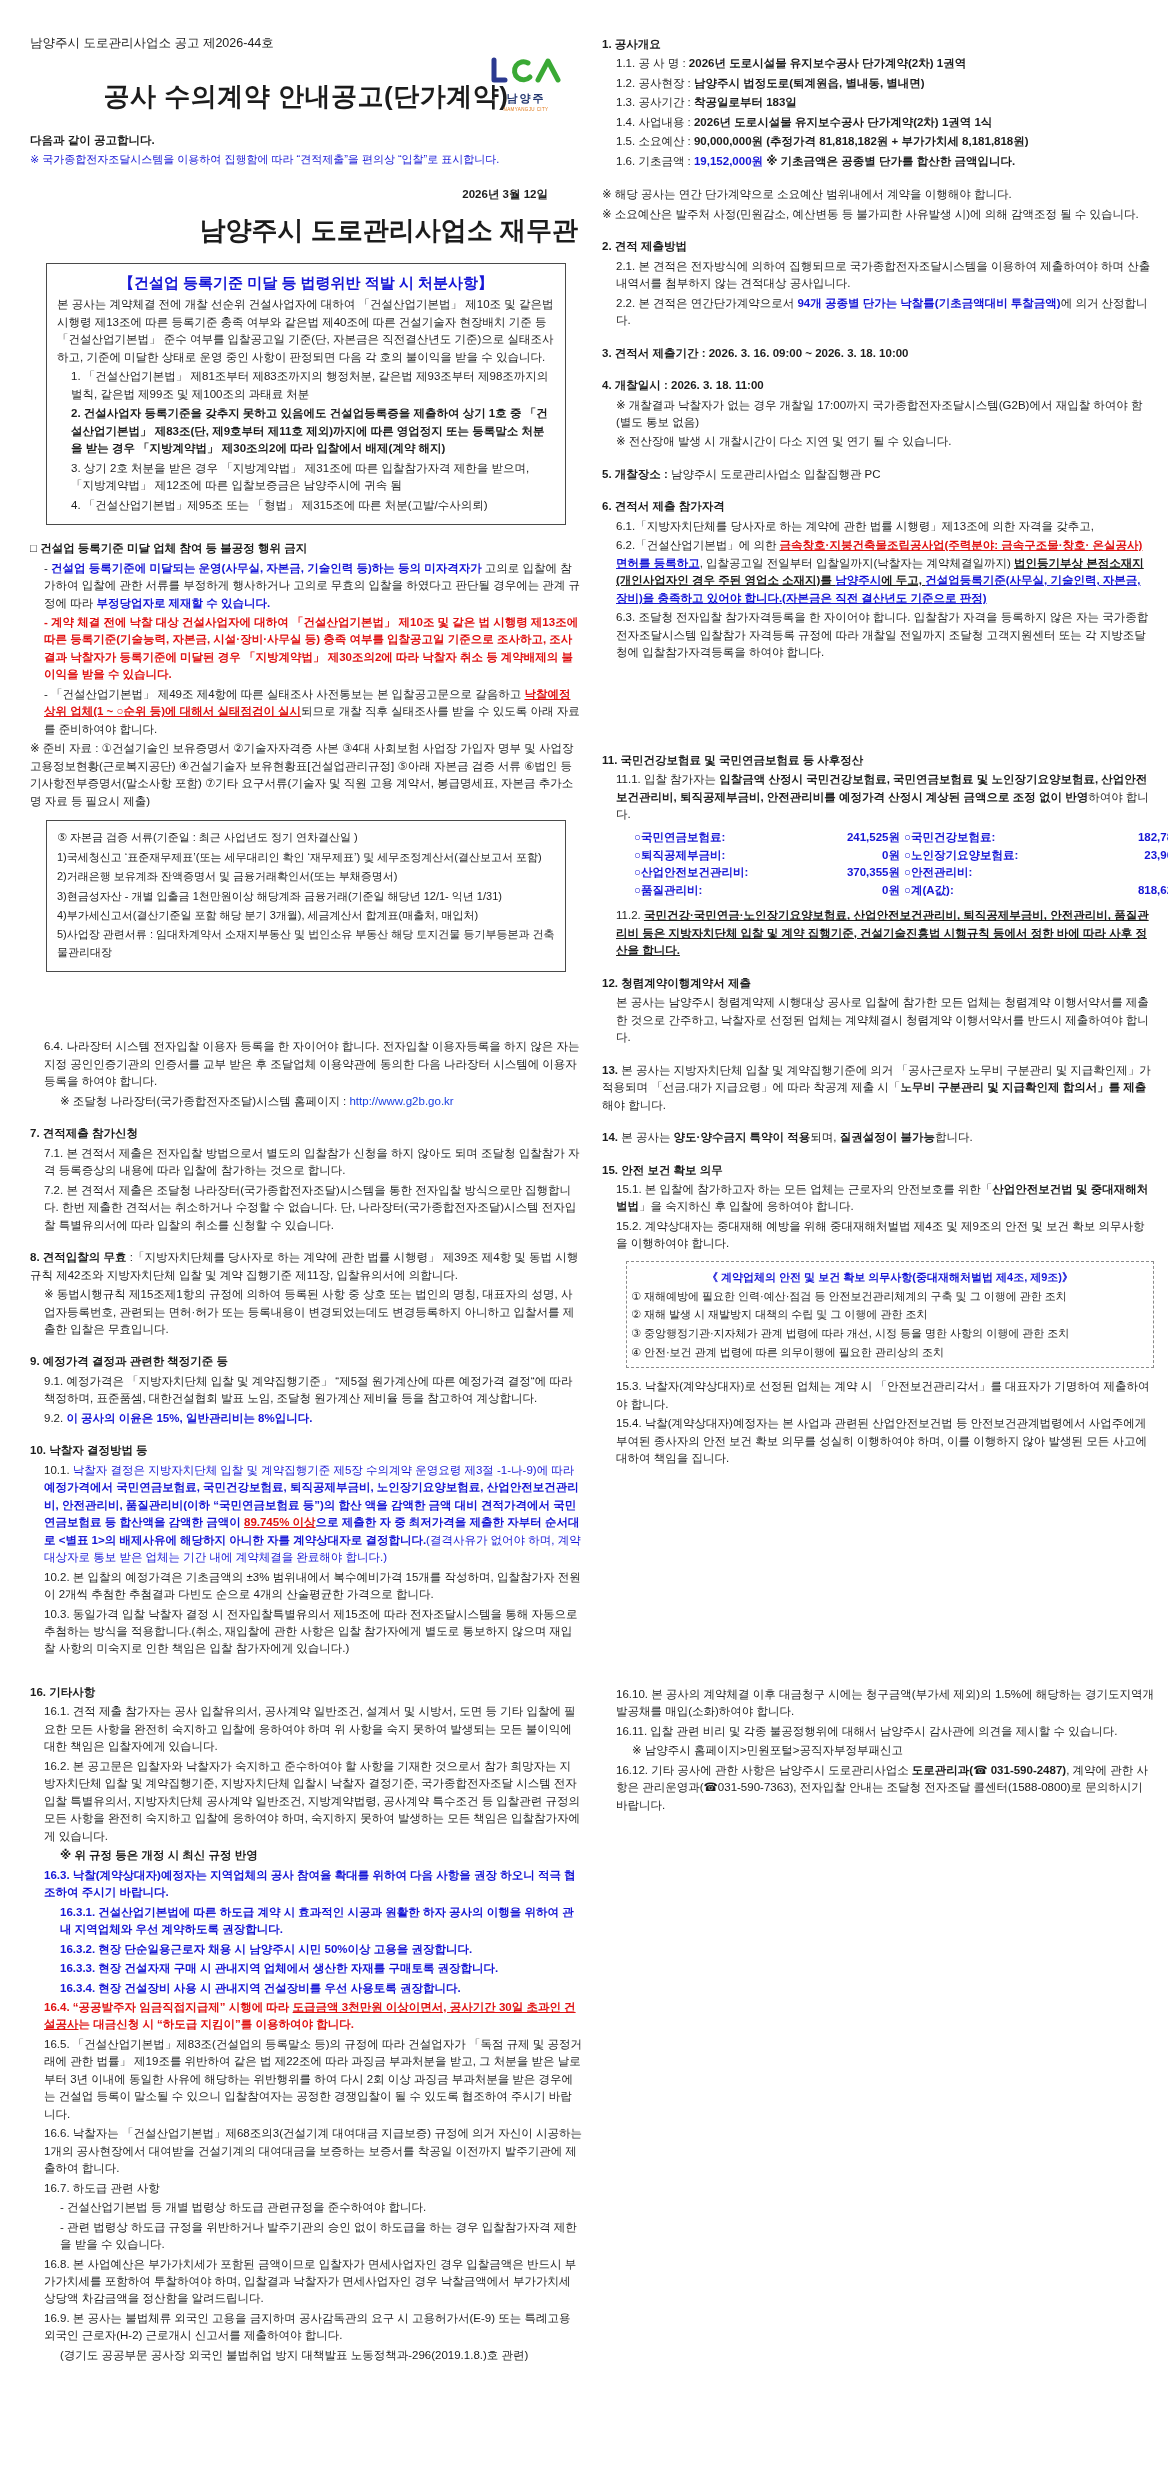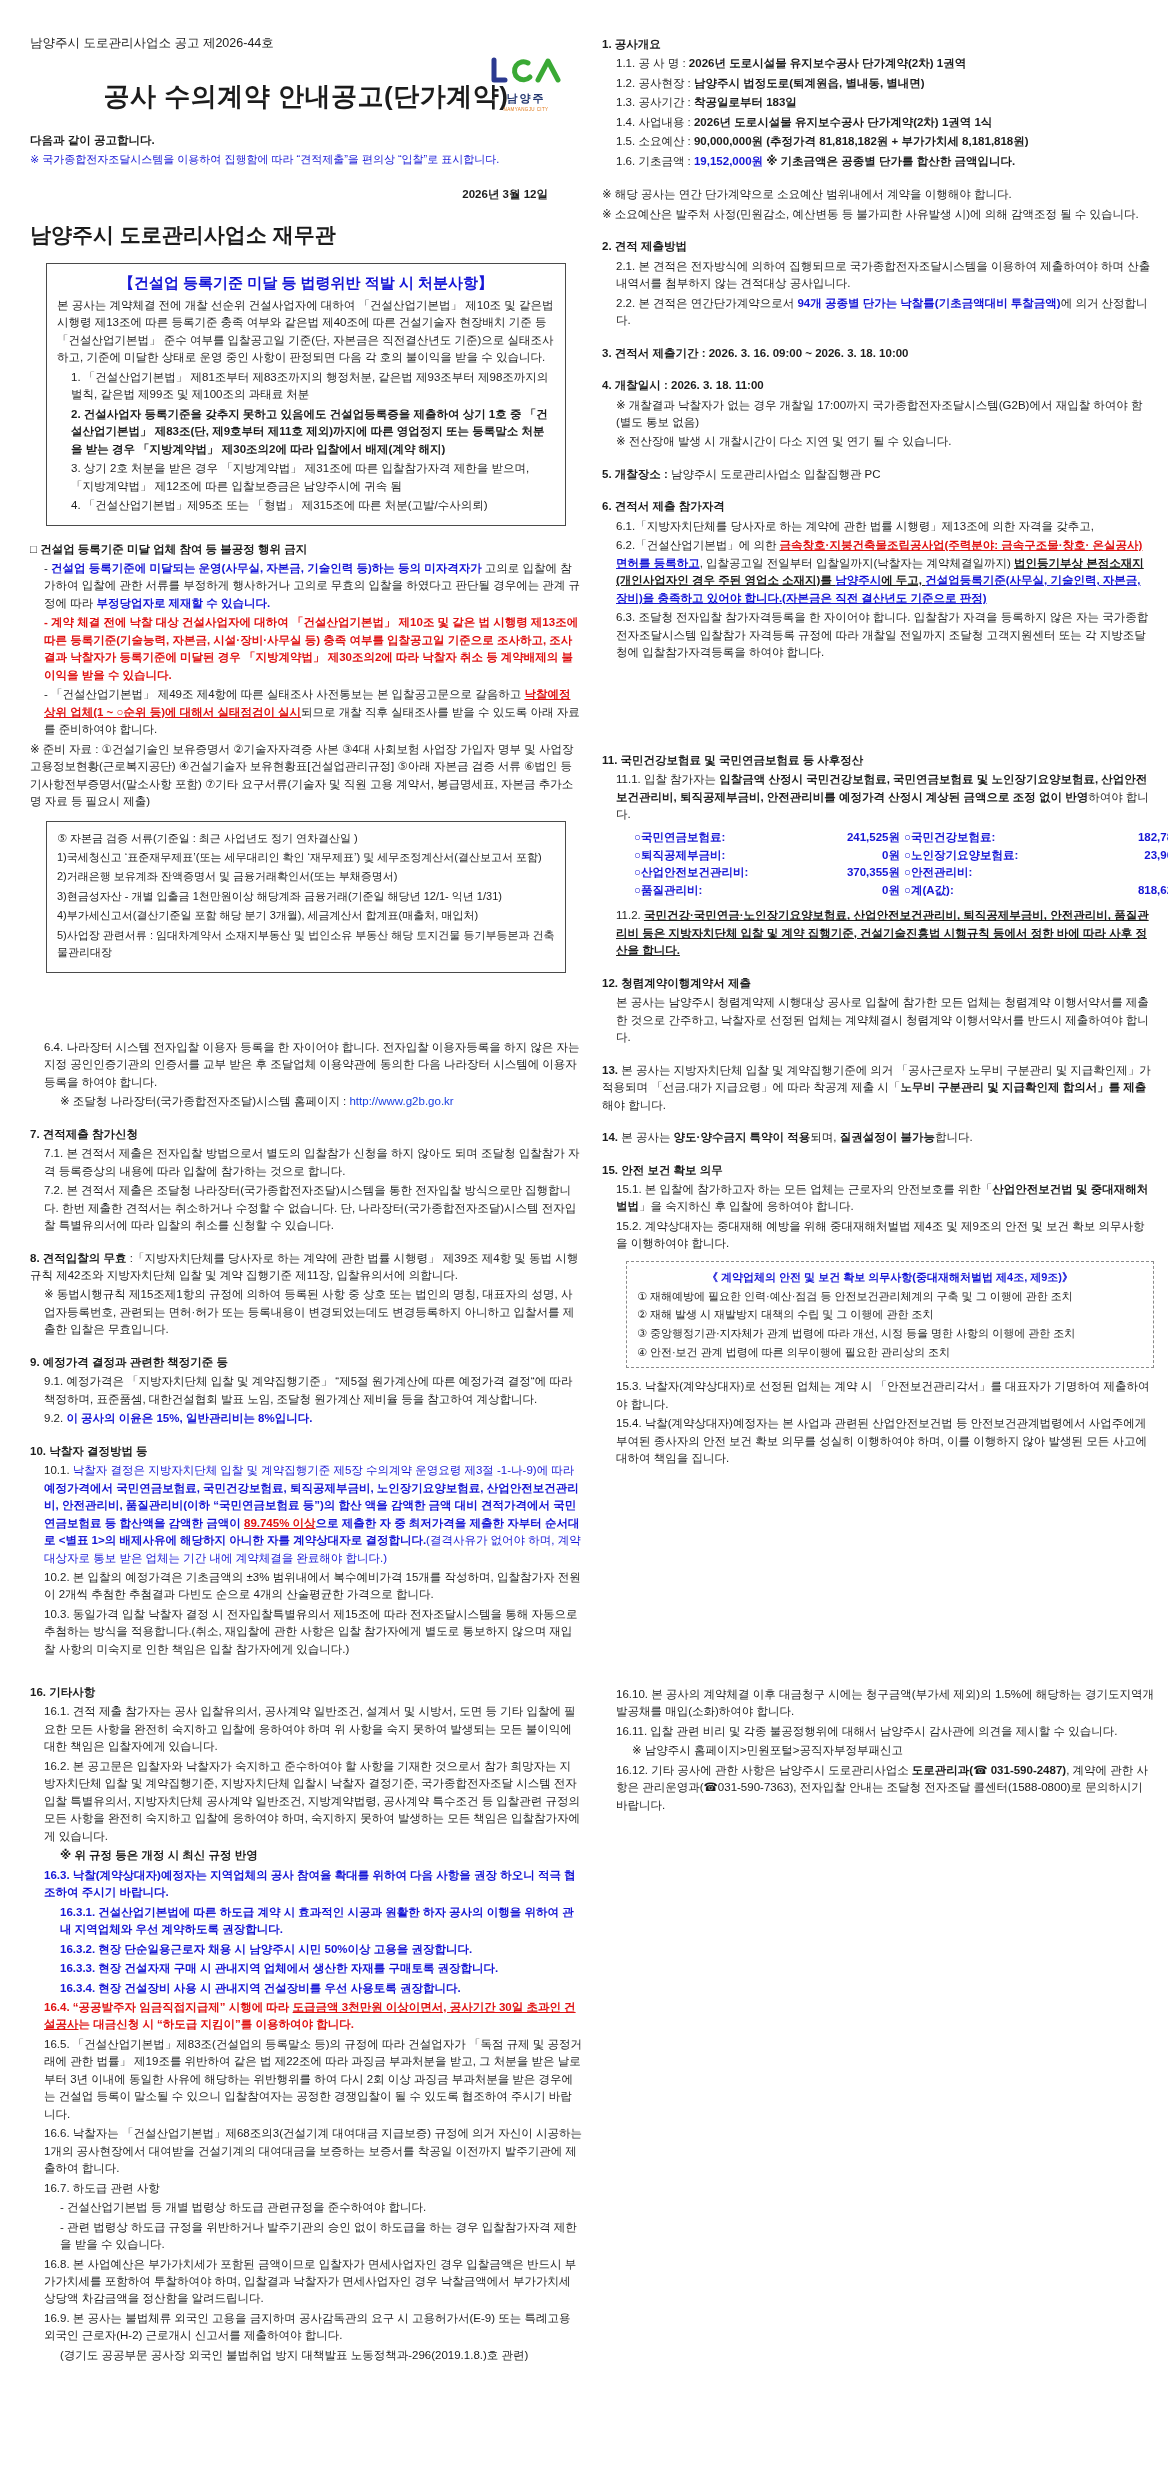--- a/index.html
+++ b/index.html
@@ -13,36 +13,36 @@
   
   .notice-no{font-size:12.5px;margin-bottom:4px;}
   .title-row{position:relative;margin:24px 0 14px;}
   .title{font-size:26px;font-weight:bold;text-align:center;margin:15px;letter-spacing:.5px;}
   .logo{position:absolute;right:14px;top:-20px;width:84px;text-align:center;}
   .logo-text{font-size:11px;font-weight:bold;color:#22366e;letter-spacing:2px;margin-top:-2px;}
   .logo-sub{font-size:4.5px;color:#e07818;letter-spacing:.4px;}
   .intro{font-weight:bold;margin-top:10px;}
   .intro-note{color:var(--blue);font-size:11px;margin-top:2px;}
   .date-line{text-align:right;font-weight:bold;margin-top:18px;padding-right:34px;}
-  .issuer{text-align:left;font-size:21px;font-weight:bold;margin:16px 0 12px;padding-right:4px;}
+  .issuer{text-align:right;font-size:26px;font-weight:bold;margin:8px 0 12px;padding-right:4px;}
   
   .para{margin:2px 0;}
   .para.mt{margin-top:15px;}
   .ind1{padding-left:14px;}
   .ind2{padding-left:30px;}
   .al-center{text-align:center;}
   .b{font-weight:bold;}
   .blue{color:var(--blue);}
   .red{color:var(--red);}
   .u{text-decoration:underline;}
   .lg{font-size:15px;}
   .sm{font-size:11px;}
   a.link{color:var(--link);text-decoration:none;}
   .box{border:1px solid #4a4a4a;padding:6px 10px 8px;margin:10px 16px 12px;}
-  .dashedbox{border:1px dashed #8a8a8a;padding:5px 10px;margin:8px 0 10px 24px;font-size:11px;}
+  .dashedbox{border:1px dashed #8a8a8a;padding:5px 4px;margin:8px 0 10px 24px;font-size:11px;}
   .fees{display:grid;grid-template-columns:150px 112px 165px 118px;column-gap:4px;
         margin:6px 0 8px 32px;color:var(--blue);font-weight:bold;}
   .fee-label{text-align:left;}
   .fee-value{text-align:right;}
   .gap.sm{height:12px;} .gap.lg{height:52px;} .gap.xl{height:86px;}
 </style>
 </head>
 <body>
 
 <div class="page">

